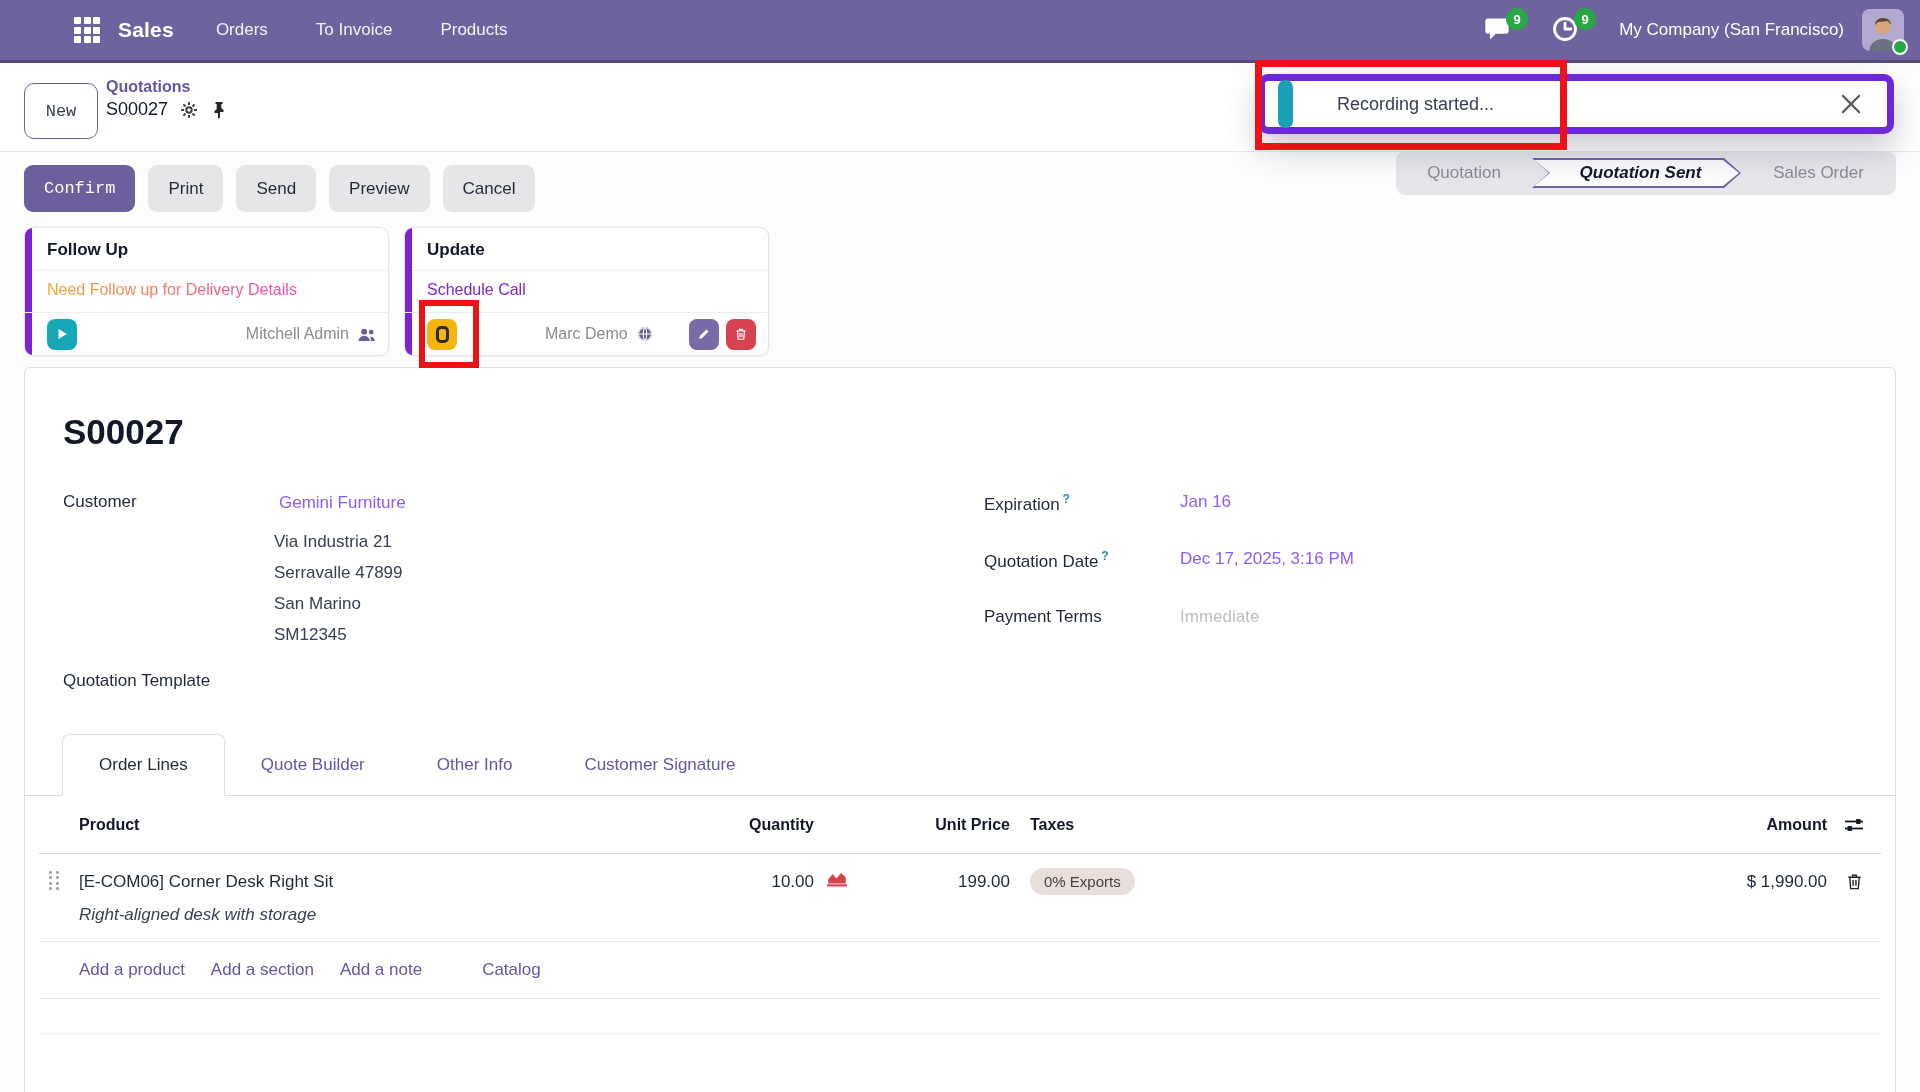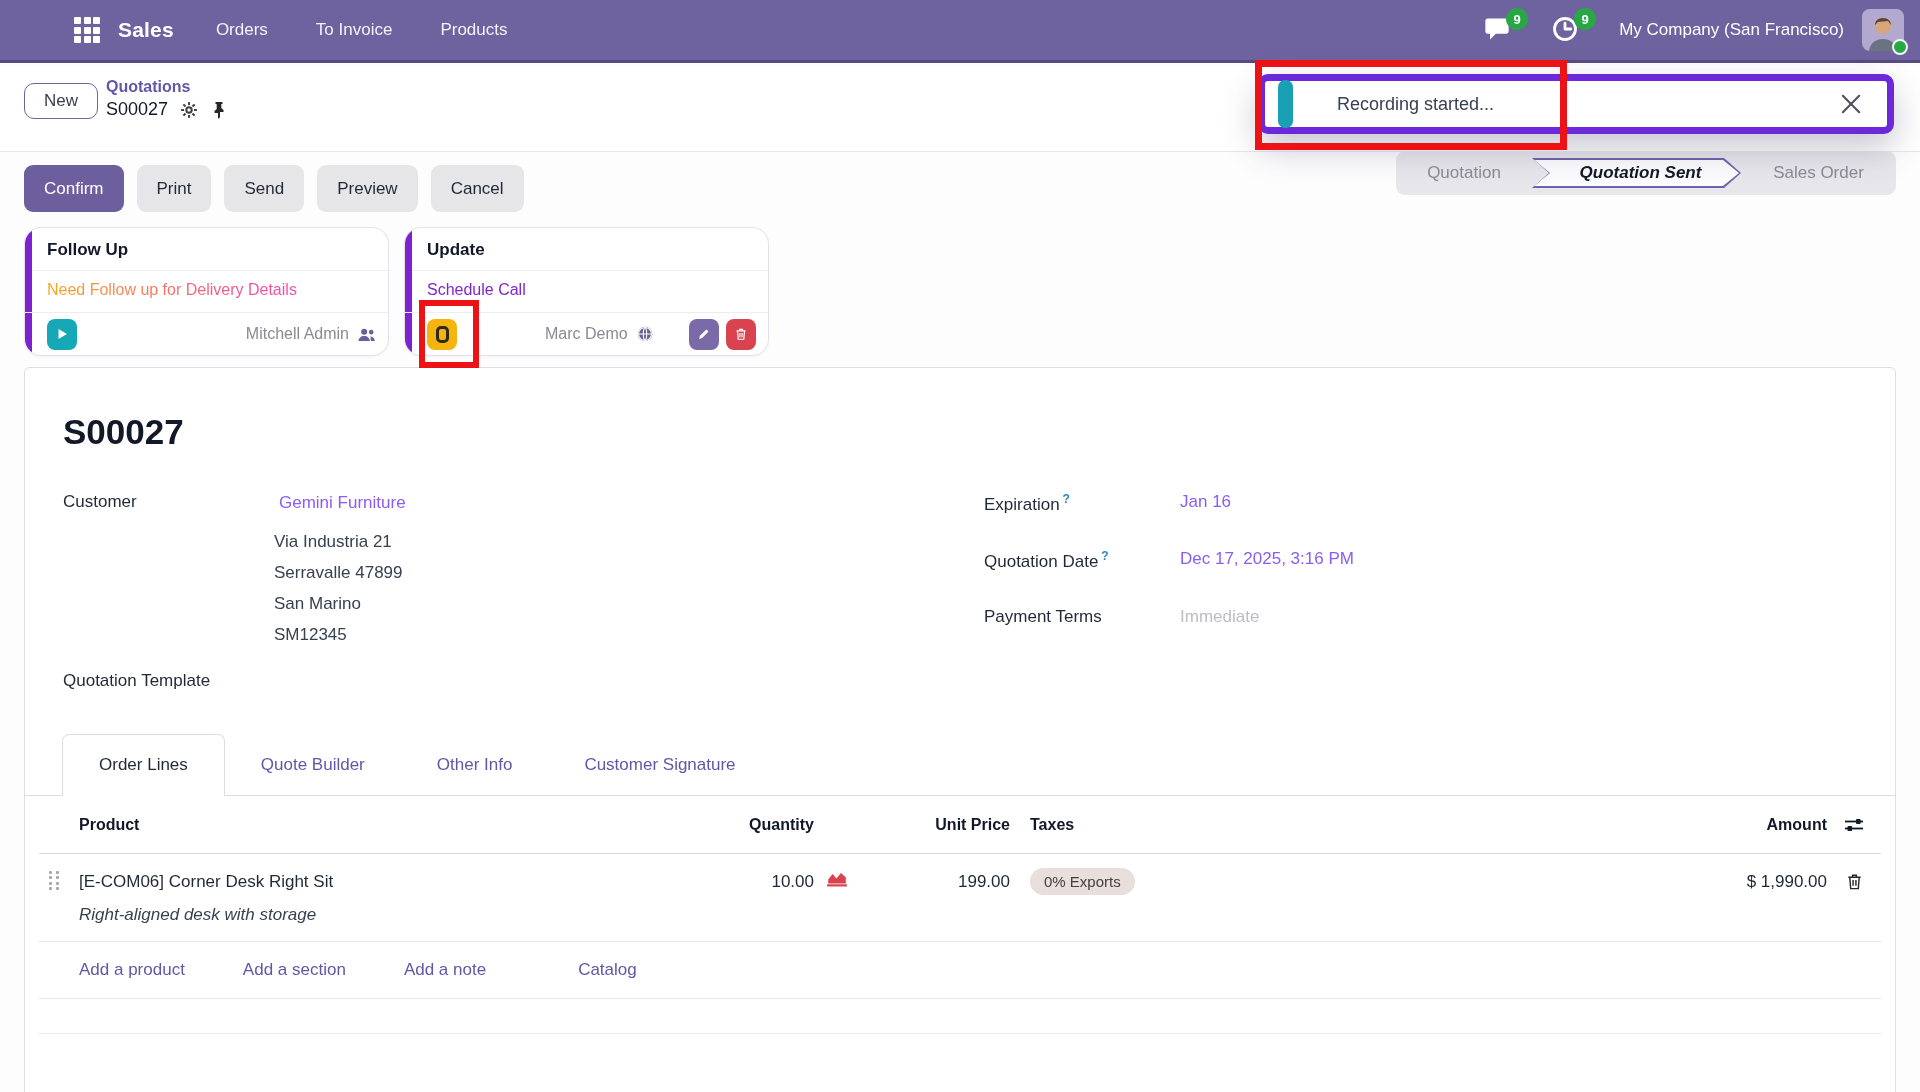--- a/index.html
+++ b/index.html
@@ -26,23 +26,23 @@
   .company { font-size:17px; margin-right:18px; color:#fff; cursor:pointer; }
   .avatar { position:relative; width:42px; height:42px; border-radius:8px; margin-right:16px; cursor:pointer;
             background:linear-gradient(160deg,#b9aed2 0%,#8d84b5 100%); overflow:visible; }
   .avatar svg { width:42px; height:42px; border-radius:8px; display:block; }
   .presence-dot { position:absolute; right:-4px; bottom:-4px; width:16px; height:16px; border-radius:50%;
                   background:#28a745; border:2px solid #f4f3f7; }
 
   
   .header-row { position:absolute; left:0; top:66px; width:1920px; height:86px;
                 background:#fff; border-bottom:1px solid #e7e7ea; }
-  .btn-new { position:absolute; left:24px; top:17px; width:74px; height:36px;
+  .btn-new { position:absolute; left:24px; top:17px; width:74px; height:56px;
              background:#fff; border:1px solid #6e639e; border-radius:10px;
-             font-size:17px; color:#374151; cursor:pointer; }
+             font-size:17px; color:#374151; cursor:pointer;font-family:Liberation Mono, monospace; }
   .crumbs { position:absolute; left:106px; top:12px; }
   .crumb-parent { font-size:16px; font-weight:700; color:#5f58a8; cursor:pointer; }
   .crumb-current-row { display:flex; align-items:center; gap:12px; margin-top:3px; }
   .crumb-current { font-size:18px; font-weight:500; color:#111827; }
   .crumb-icon { width:18px; height:18px; cursor:pointer; }
   .crumb-icon svg { width:18px; height:18px; }
 
   
   .toast { position:absolute; left:1258px; top:74px; width:636px; height:60px;
            background:#fff; border:7px solid #6d28d9; border-radius:10px;
@@ -55,38 +55,38 @@
 
   
   .annot { position:absolute; border:7px solid #ec1216; background:transparent; z-index:50; pointer-events:none; }
   .annot-toast { left:1255px; top:60px; width:312px; height:90px; }
   .annot-record { left:419px; top:300px; width:60px; height:68px; border-width:6px; }
 
   
   .actions { position:absolute; left:24px; top:165px; display:flex; gap:13px; }
   .btn { height:47px; border:none; border-radius:9px; font-size:17px; padding:0 20px;
          font-family:"Liberation Sans",sans-serif; cursor:pointer; color:#1f2937; background:#e6e6e9; }
-  .btn-primary { background:#6d5f9e; color:#fff; }
+  .btn-primary { background:#6d5f9e; color:#fff;font-family:Liberation Mono, monospace; }
 
   
   .statusbar { position:absolute; left:1396px; top:151px; width:500px; height:44px;
                background:#e7e6eb; border-radius:9px; display:flex; align-items:center; z-index:5; }
   .step { font-size:17px; color:#8b8995; text-align:center; cursor:pointer; }
   .step-1 { width:136px; } .step-3 { flex:1; }
   .step-arrow { position:relative; width:209px; height:30px; cursor:pointer;
       background:#6f62ad;
       clip-path:polygon(0 0, calc(100% - 17px) 0, 100% 50%, calc(100% - 17px) 100%, 0 100%, 17px 50%);font-style:italic; }
   .step-arrow-inner { position:absolute; inset:2px; background:#fcfcfe;
       clip-path:polygon(0 0, calc(100% - 16px) 0, 100% 50%, calc(100% - 16px) 100%, 0 100%, 16px 50%);
       display:flex; align-items:center; justify-content:center; }
   .step-arrow-inner span { font-size:17px; font-weight:700; color:#111827; padding-left:8px; }
 
   
   .card { position:absolute; top:227px; width:365px; height:129px; background:#fff;
-          border:1px solid #e3e3e9; border-radius:17px; box-shadow:0 1px 3px rgba(0,0,0,.05); overflow:hidden; }
+          border:1px solid #e3e3e9; border-radius:9px; box-shadow:0 1px 3px rgba(0,0,0,.05); overflow:hidden; }
   .card-followup { left:24px; } .card-update { left:404px; }
   .card-accent { position:absolute; left:0; top:0; width:7px; height:100%; background:#7d22ce; }
   .card-title { margin:12px 0 0 22px; font-size:17px; font-weight:700; color:#111827; }
   .card-div { border-top:1px solid #ededf1; margin-top:10px; }
   .card-body { margin:10px 0 0 22px; font-size:16px; }
   .grad-text { background:linear-gradient(90deg,#f5a623 0%,#f4538c 55%,#e93df0 100%);
                -webkit-background-clip:text; background-clip:text; color:transparent; }
   .purple-link { color:#8125cc; cursor:pointer; }
   .card-footer { position:absolute; left:0; right:0; bottom:0; height:43px; border-top:1px solid #ededf1;
                  display:flex; align-items:center; padding:0 12px 0 22px; }
@@ -134,21 +134,21 @@
                  display:grid; grid-template-columns:repeat(2,3px); grid-auto-rows:3px; gap:2.5px 4px; }
   .drag-handle i { background:#a7a7b1; border-radius:1px; }
   .qty-icon { margin-left:12px; cursor:pointer; }
   .badge-tax { display:inline-block; background:#e8dedc; border-radius:14px; padding:5px 14px;
                font-size:15px; color:#44403c; cursor:pointer; }
   .amount-cell { display:flex; justify-content:flex-end; align-items:center; gap:16px; }
   .row-trash { cursor:pointer; display:flex; justify-content:center; }
   .ol-desc { font-style:italic; font-size:17px; color:#374151; padding:10px 0 16px 0; }
   .ol-row-border { border-bottom:1px solid #e6e6ea; }
   .ol-links { display:flex; align-items:center; height:57px; padding-left:40px;
-              border-bottom:1px solid #e6e6ea; font-size:17px;gap:32px; }
+              border-bottom:1px solid #e6e6ea; font-size:17px; }
   .ol-link { color:#5f58a8; margin-right:26px; cursor:pointer; }
   .ol-link-catalog { margin-left:34px; }
   .ol-empty { height:35px; border-bottom:1px solid #ececf0; }
 
   .sliders-icon { cursor:pointer; display:flex; justify-content:center; }
 </style>
 </head>
 <body>
 
 <div id="screen">

